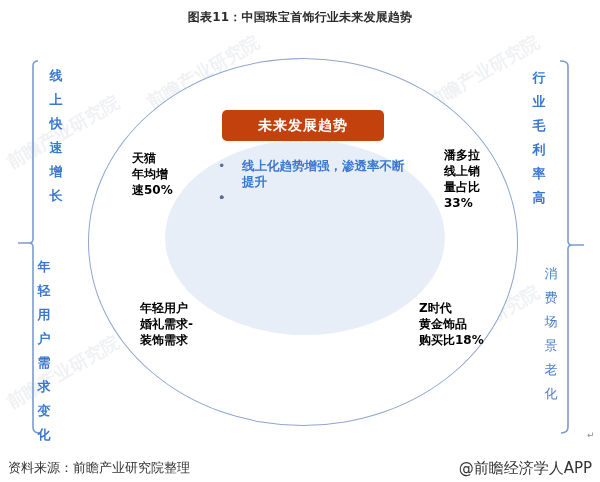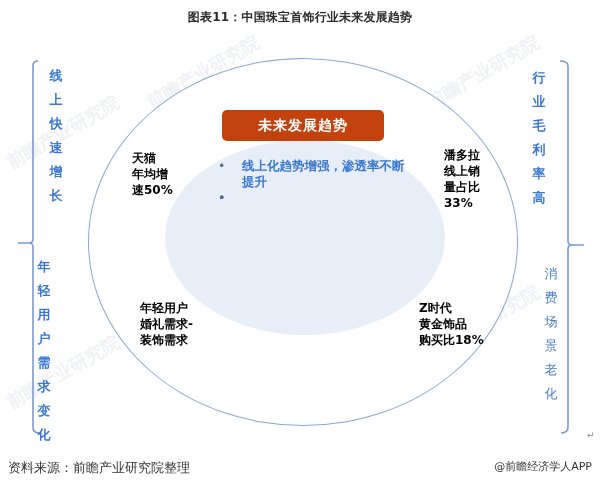--- a/index.html
+++ b/index.html
@@ -121,21 +121,21 @@
       position: absolute;
       left: 8px;
       top: 459px;
       font-size: 13px;
       color: #333333;
     }
     .footer-right {
       position: absolute;
       right: 8px;
       top: 459px;
-      font-size: 11px;
+      font-size: 15px;
       color: #333333;
     }
     .return-mark {
       position: absolute;
       left: 587px;
       top: 430px;
       font-size: 9px;
       color: #888888;
     }
     .watermark {

